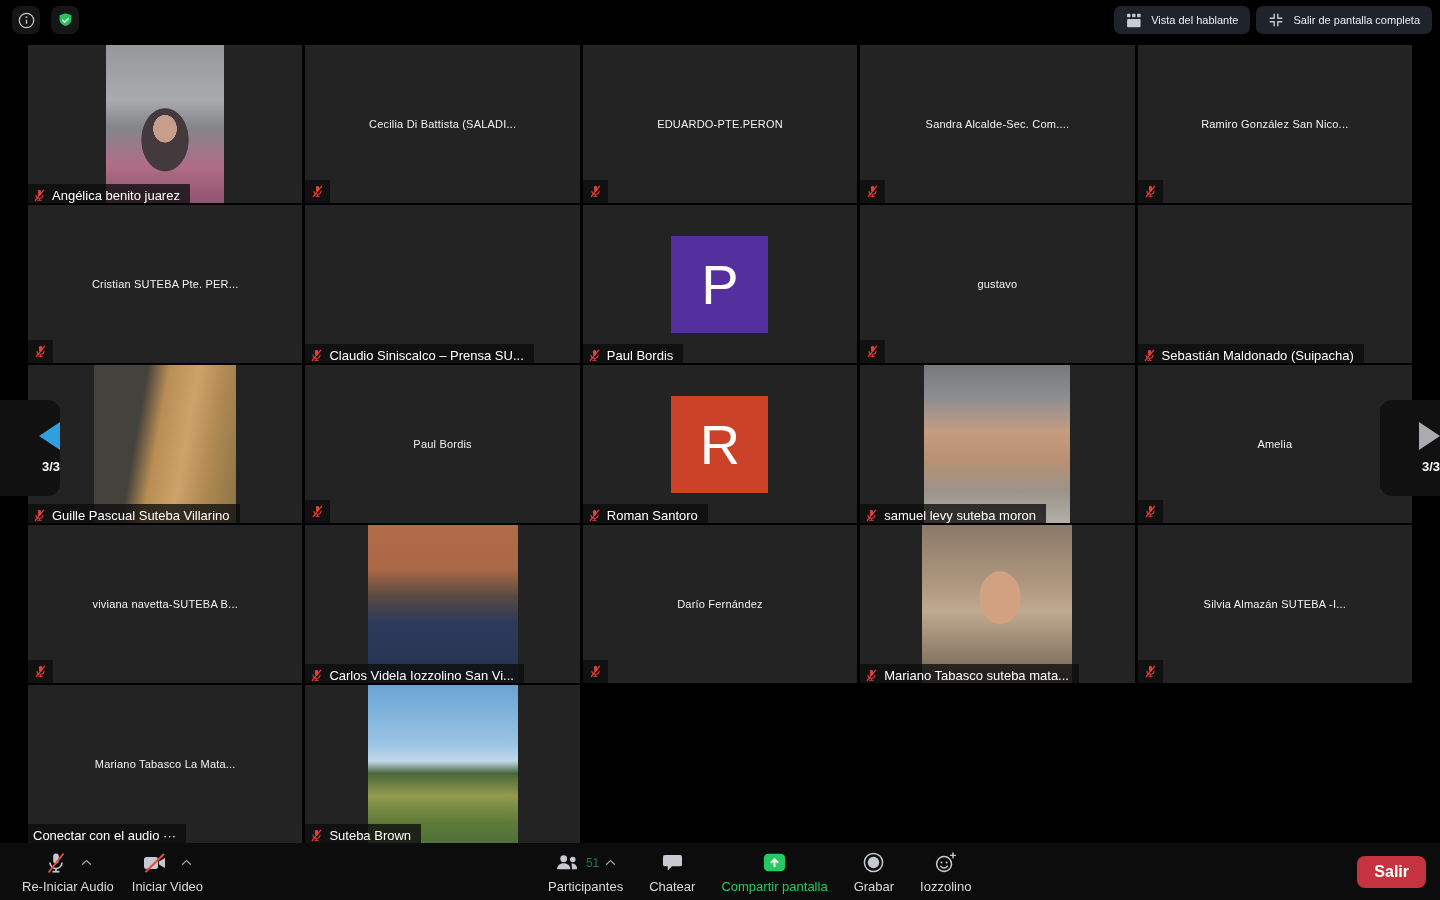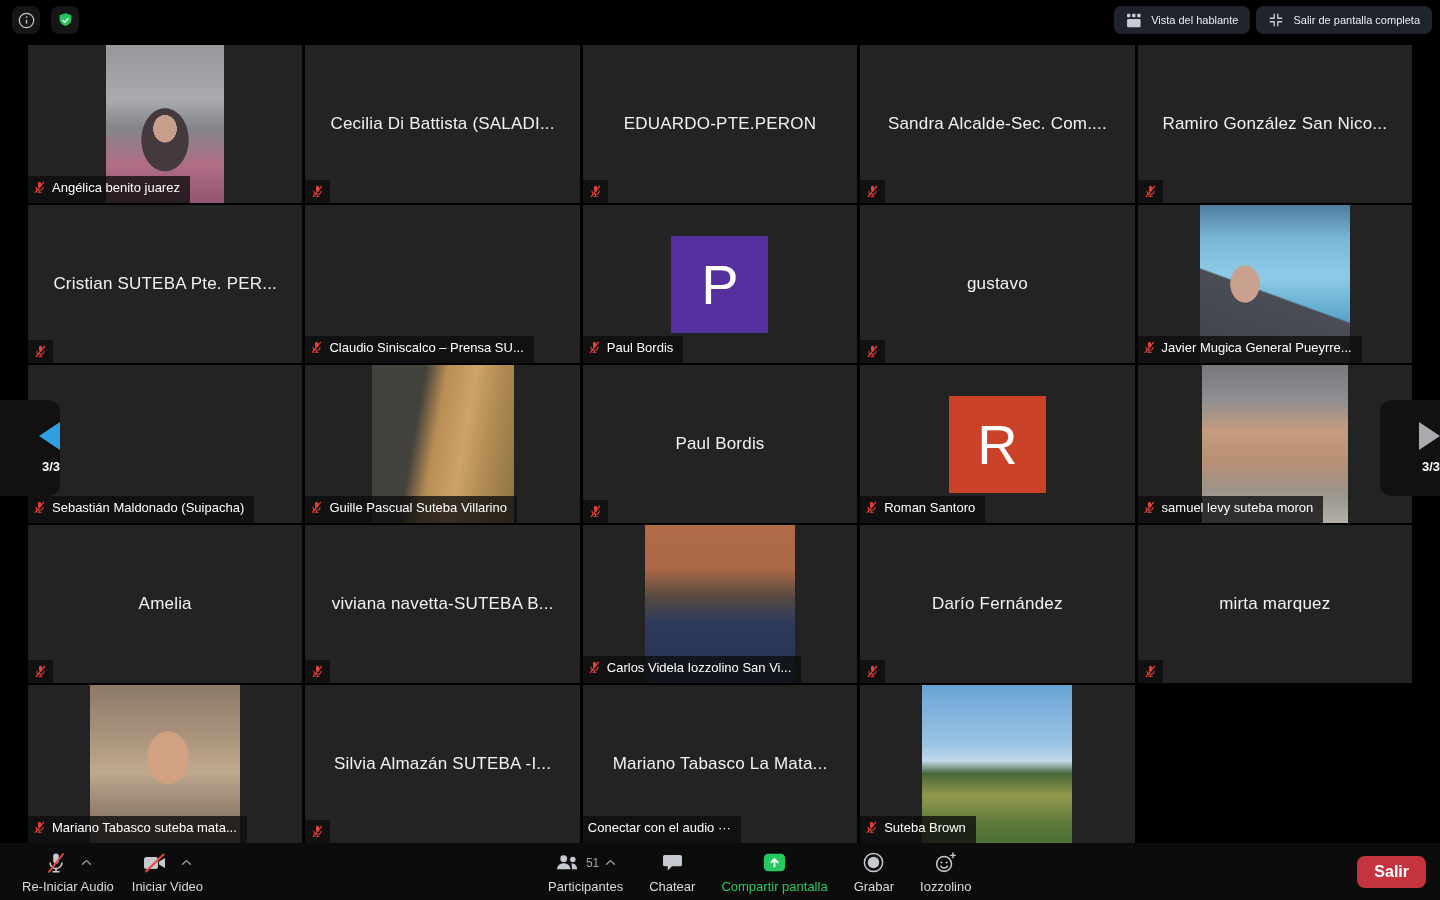--- a/index.html
+++ b/index.html
@@ -13,27 +13,27 @@
   .icon-btn{width:28px;height:28px;border-radius:8px;background:#161616;display:flex;
     align-items:center;justify-content:center;margin-right:11px;}
   .top-right{margin-left:auto;display:flex;gap:6px;}
   .pill-btn{height:28px;display:flex;align-items:center;gap:9px;background:#1f232b;
     border-radius:7px;padding:0 12px;color:#eceef2;font-size:11px;border:none;font-family:inherit;}
   
   .grid{margin:5px 28px 0;display:grid;grid-template-columns:repeat(5,1fr);
     grid-auto-rows:158px;gap:2px 3px;}
   .tile{background:#232323;position:relative;display:flex;align-items:center;
     justify-content:center;overflow:hidden;}
-  .center-name{color:#f2f2f2;font-size:17px;letter-spacing:.2px;}
+  .center-name{color:#f2f2f2;font-size:11px;letter-spacing:.2px;}
   .avatar{color:#fff;font-size:56px;width:97px;height:97px;display:flex;
     align-items:center;justify-content:center;}
   .media{height:100%;}
   .media.square{height:auto;}
   .name-tag{position:absolute;left:0;bottom:0;background:rgba(13,13,13,.78);display:flex;
-    align-items:center;gap:6px;padding:4px 10px 8px 5px;color:#fff;font-size:13px;
+    align-items:center;gap:6px;padding:4px 10px 0 5px;color:#fff;font-size:13px;
     max-width:97%;white-space:nowrap;overflow:hidden;z-index:2;}
   .name-tag.mic-only{padding:5px 6px;}
   
   .m-angelica{width:118px;background:
     radial-gradient(ellipse 12px 14px at 50% 53%,#c79e8c 97%,rgba(0,0,0,0) 100%),
     radial-gradient(ellipse 24px 32px at 50% 60%,#443a3e 97%,rgba(0,0,0,0) 100%),
     linear-gradient(180deg,#96989c 0%,#a8aaae 35%,#84868a 52%,#b06d86 76%,#8f5570 100%);}
   .m-claudio{width:100px;height:100px;background:
     linear-gradient(130deg,#e3bcae 0%,#c99a8a 45%,#7e5f54 80%,#5e463e 100%);}
   .m-javier{width:150px;background:
@@ -66,21 +66,21 @@
   
   .bottombar{position:absolute;left:0;right:0;bottom:0;height:57px;background:#0c0c0c;
     display:flex;align-items:center;}
   .tb-left{display:flex;gap:18px;padding-left:22px;}
   .tb-center{position:absolute;left:548px;display:flex;gap:26px;}
   .ctrl{display:flex;flex-direction:column;align-items:center;justify-content:center;gap:3px;}
   .ctrl-top{height:26px;display:flex;align-items:center;gap:13px;}
   .ctrl-top.tight{gap:6px;}
   .ctrl-label{font-size:13px;color:#d9dadc;}
   .green .ctrl-label{color:#26c95f;}
-  .count{font-size:12px;color:#a3a3a3;}
+  .count{font-size:12px;color:#15803d;}
   .leave{position:absolute;right:14px;top:50%;transform:translateY(-50%);background:#c5333f;
     color:#fff;border:none;border-radius:8px;padding:7px 17px;font-size:16px;font-weight:bold;
     font-family:inherit;}
 </style>
 </head>
 <body>
 
 <div class="topbar">
   <div class="icon-btn">
     <svg viewBox="0 0 18 18" width="17" height="17">
@@ -223,33 +223,20 @@
         <svg viewBox="0 0 16 16" width="13" height="13">
           <rect x="6.1" y="1" width="3.8" height="7" rx="1.9" fill="#d5443f"></rect>
           <path d="M3.6 7a4.4 4.4 0 0 0 8.8 0" fill="none" stroke="#d5443f" stroke-width="1.3"></path>
           <line x1="8" y1="11.4" x2="8" y2="13.4" stroke="#d5443f" stroke-width="1.3"></line>
           <line x1="5.4" y1="13.9" x2="10.6" y2="13.9" stroke="#d5443f" stroke-width="1.3"></line>
           <line x1="2.4" y1="14.6" x2="13.4" y2="1" stroke="#ff3b30" stroke-width="1.5"></line>
         </svg>
       </div>
     </div>
     <div class="tile">
-      <div class="media m-javier"></div>
-      <div class="name-tag">
-        <svg viewBox="0 0 16 16" width="13" height="13">
-          <rect x="6.1" y="1" width="3.8" height="7" rx="1.9" fill="#d5443f"></rect>
-          <path d="M3.6 7a4.4 4.4 0 0 0 8.8 0" fill="none" stroke="#d5443f" stroke-width="1.3"></path>
-          <line x1="8" y1="11.4" x2="8" y2="13.4" stroke="#d5443f" stroke-width="1.3"></line>
-          <line x1="5.4" y1="13.9" x2="10.6" y2="13.9" stroke="#d5443f" stroke-width="1.3"></line>
-          <line x1="2.4" y1="14.6" x2="13.4" y2="1" stroke="#ff3b30" stroke-width="1.5"></line>
-        </svg>
-        <span>Javier Mugica General Pueyrre...</span>
-      </div>
-    </div>
-    <div class="tile">
       <div class="media m-sebastian square"></div>
       <div class="name-tag">
         <svg viewBox="0 0 16 16" width="13" height="13">
           <rect x="6.1" y="1" width="3.8" height="7" rx="1.9" fill="#d5443f"></rect>
           <path d="M3.6 7a4.4 4.4 0 0 0 8.8 0" fill="none" stroke="#d5443f" stroke-width="1.3"></path>
           <line x1="8" y1="11.4" x2="8" y2="13.4" stroke="#d5443f" stroke-width="1.3"></line>
           <line x1="5.4" y1="13.9" x2="10.6" y2="13.9" stroke="#d5443f" stroke-width="1.3"></line>
           <line x1="2.4" y1="14.6" x2="13.4" y2="1" stroke="#ff3b30" stroke-width="1.5"></line>
         </svg>
         <span>Sebastián Maldonado (Suipacha)</span>
@@ -338,32 +325,20 @@
           <path d="M3.6 7a4.4 4.4 0 0 0 8.8 0" fill="none" stroke="#d5443f" stroke-width="1.3"></path>
           <line x1="8" y1="11.4" x2="8" y2="13.4" stroke="#d5443f" stroke-width="1.3"></line>
           <line x1="5.4" y1="13.9" x2="10.6" y2="13.9" stroke="#d5443f" stroke-width="1.3"></line>
           <line x1="2.4" y1="14.6" x2="13.4" y2="1" stroke="#ff3b30" stroke-width="1.5"></line>
         </svg>
         <span>Carlos Videla Iozzolino San Vi...</span>
       </div>
     </div>
     <div class="tile">
       <span class="center-name">Darío Fernández</span>
-      <div class="name-tag mic-only">
-        <svg viewBox="0 0 16 16" width="13" height="13">
-          <rect x="6.1" y="1" width="3.8" height="7" rx="1.9" fill="#d5443f"></rect>
-          <path d="M3.6 7a4.4 4.4 0 0 0 8.8 0" fill="none" stroke="#d5443f" stroke-width="1.3"></path>
-          <line x1="8" y1="11.4" x2="8" y2="13.4" stroke="#d5443f" stroke-width="1.3"></line>
-          <line x1="5.4" y1="13.9" x2="10.6" y2="13.9" stroke="#d5443f" stroke-width="1.3"></line>
-          <line x1="2.4" y1="14.6" x2="13.4" y2="1" stroke="#ff3b30" stroke-width="1.5"></line>
-        </svg>
-      </div>
-    </div>
-    <div class="tile">
-      <span class="center-name">mirta marquez</span>
       <div class="name-tag mic-only">
         <svg viewBox="0 0 16 16" width="13" height="13">
           <rect x="6.1" y="1" width="3.8" height="7" rx="1.9" fill="#d5443f"></rect>
           <path d="M3.6 7a4.4 4.4 0 0 0 8.8 0" fill="none" stroke="#d5443f" stroke-width="1.3"></path>
           <line x1="8" y1="11.4" x2="8" y2="13.4" stroke="#d5443f" stroke-width="1.3"></line>
           <line x1="5.4" y1="13.9" x2="10.6" y2="13.9" stroke="#d5443f" stroke-width="1.3"></line>
           <line x1="2.4" y1="14.6" x2="13.4" y2="1" stroke="#ff3b30" stroke-width="1.5"></line>
         </svg>
       </div>
     </div>

